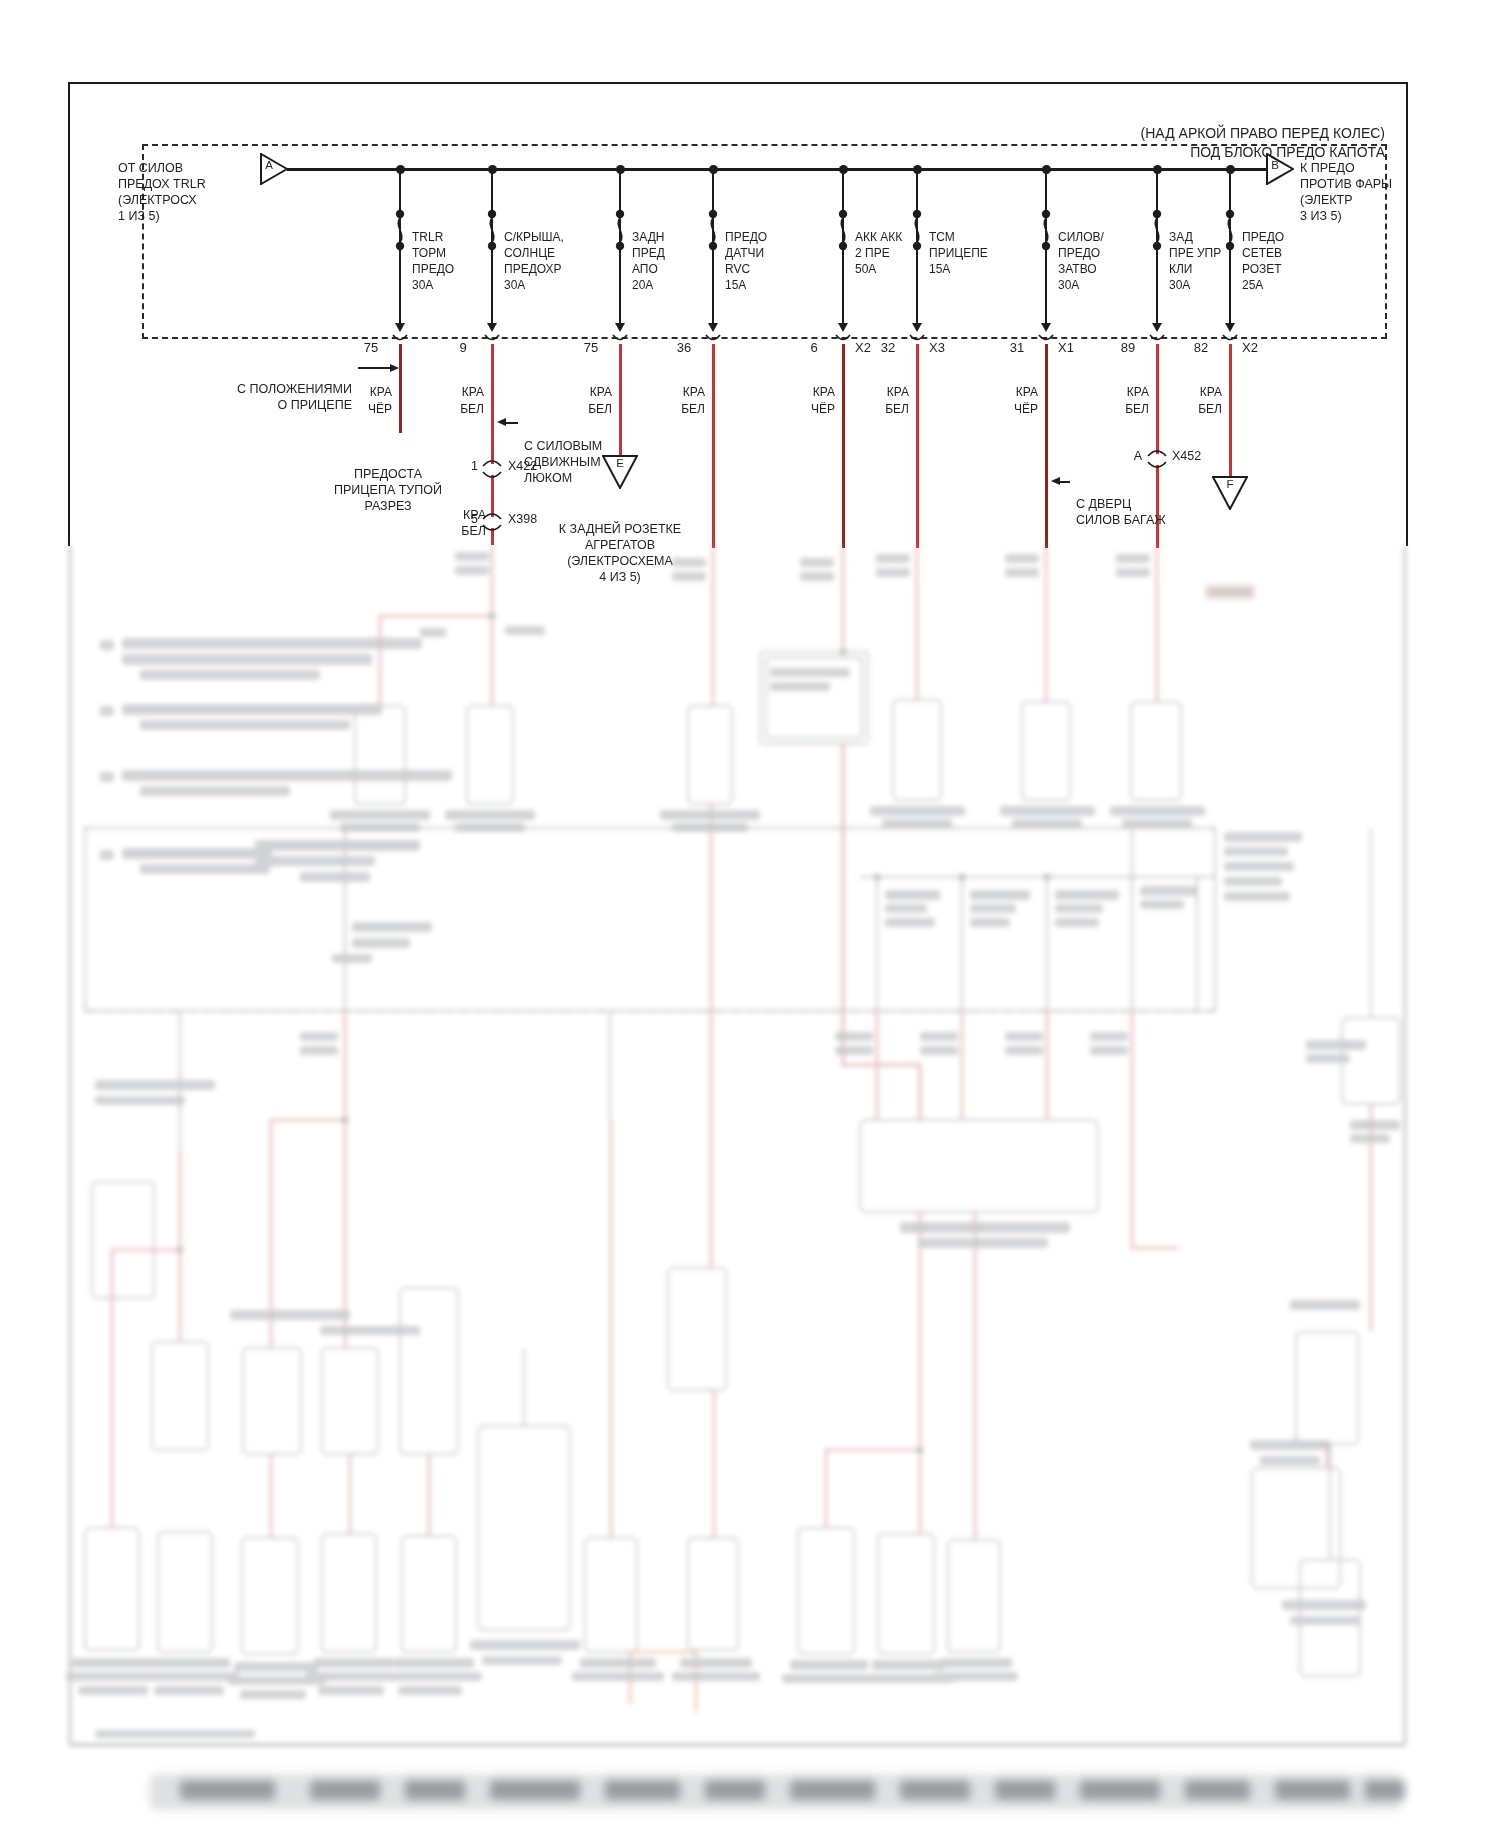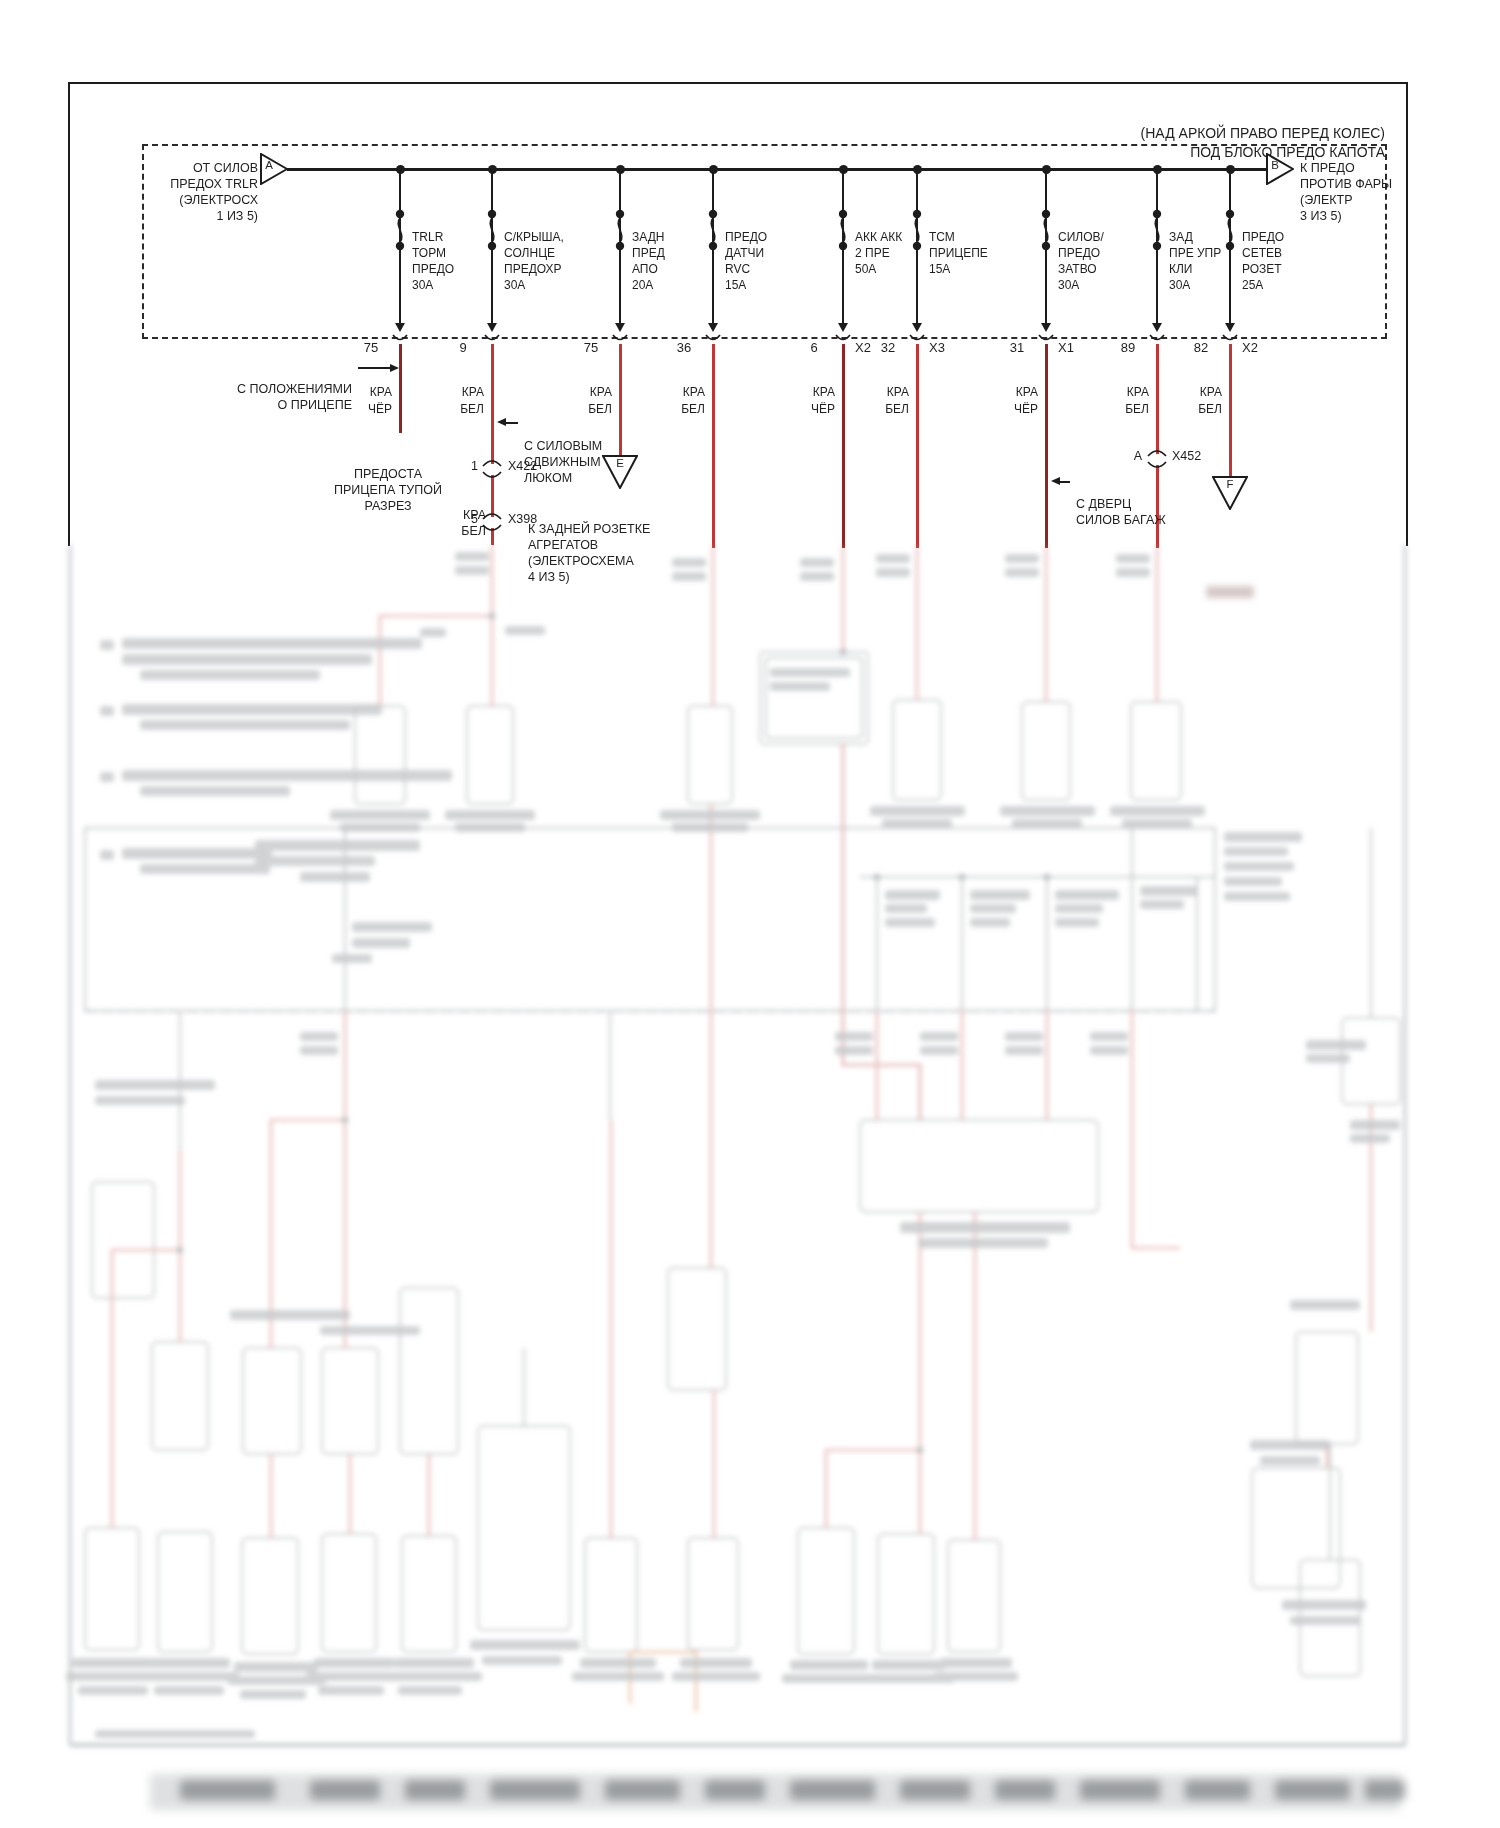--- a/index.html
+++ b/index.html
@@ -7,21 +7,21 @@
         font-family:"Liberation Sans",sans-serif;color:#1f1f1f;}
   .abs{position:absolute;}
   .pre{white-space:pre-line;margin-top:24px;}
   
   .outer-border{left:68px;top:82px;width:1336px;height:462px;border:2.5px solid #1c1c1c;border-bottom:none;}
   .loc-note{left:985px;top:100px;width:400px;text-align:right;font-size:14px;line-height:18.5px;}
   .fusebox-dashed{left:142px;top:144px;width:1241px;height:191px;border:2px dashed #2a2a2a;}
   .bus-line{left:287px;top:168px;width:980px;height:2.5px;background:#1c1c1c;}
   .tri-right{width:28px;height:32px;}
   .tri-letter{font-size:11.5px;text-align:center;}
-  .src-label{left:118px;top:136px;width:140px;text-align:right;font-size:12.5px;line-height:16px;}
+  .src-label{left:118px;top:136px;width:140px;text-align:left;font-size:12.5px;line-height:16px;}
   .dst-label{left:1300px;top:136px;width:160px;text-align:left;font-size:12.5px;line-height:16px;}
   
   .fuse-col{position:absolute;top:0;left:var(--x);width:0;}
   .fuse-col .drop{position:absolute;left:-1px;top:171px;width:2px;height:152px;background:#1c1c1c;}
   .fuse-col .busdot{position:absolute;left:-4.5px;top:164.5px;width:9px;height:9px;border-radius:50%;background:#1c1c1c;}
   .fuse-col .fusesym{position:absolute;left:-8px;top:208px;}
   .fuse-col .fusesym circle{fill:#1c1c1c;}
   .fuse-col .fusesym path{fill:none;stroke:#1c1c1c;stroke-width:1.8;}
   .fuse-col .flabel{position:absolute;left:12px;top:205px;width:90px;font-size:12px;line-height:16px;white-space:pre-line;}
   .fuse-col .arrowhead{position:absolute;left:-5px;top:323px;width:0;height:0;
@@ -301,21 +301,21 @@
     <rect x="4" y="7" width="14" height="11" fill="#ffffff"></rect>
     <path d="M2 9 Q11 -1 20 9"></path>
       <path d="M2 15 Q11 25 20 15"></path>
   </svg>
   <div class="abs note" style="left:508px;top:511px">X398</div>
 
   <svg class="abs tri-down" style="left:602px;top:455px" viewBox="0 0 36 34">
     <polygon points="1,1 35,1 18,33" fill="#ffffff" stroke="#1c1c1c" stroke-width="2"></polygon>
   </svg>
   <div class="abs tri-letter" style="left:611px;top:457px;width:18px">E</div>
-  <div class="abs note pre" style="left:528px;top:497px;width:184px;text-align:left">К ЗАДНЕЙ РОЗЕТКЕ
+  <div class="abs note pre" style="left:528px;top:497px;width:184px;text-align:center">К ЗАДНЕЙ РОЗЕТКЕ
 АГРЕГАТОВ
 (ЭЛЕКТРОСХЕМА
 4 ИЗ 5)</div>
 
   <div class="abs arr-head-l" style="left:1051px;top:477px"></div>
   <div class="abs arr-line" style="left:1060px;top:480.5px;width:10px"></div>
   <div class="abs note pre" style="left:1076px;top:472px;width:130px">С ДВЕРЦ
 СИЛОВ БАГАЖ</div>
 
   <div class="abs note" style="left:1106px;top:448px;width:36px;text-align:right">A</div>

